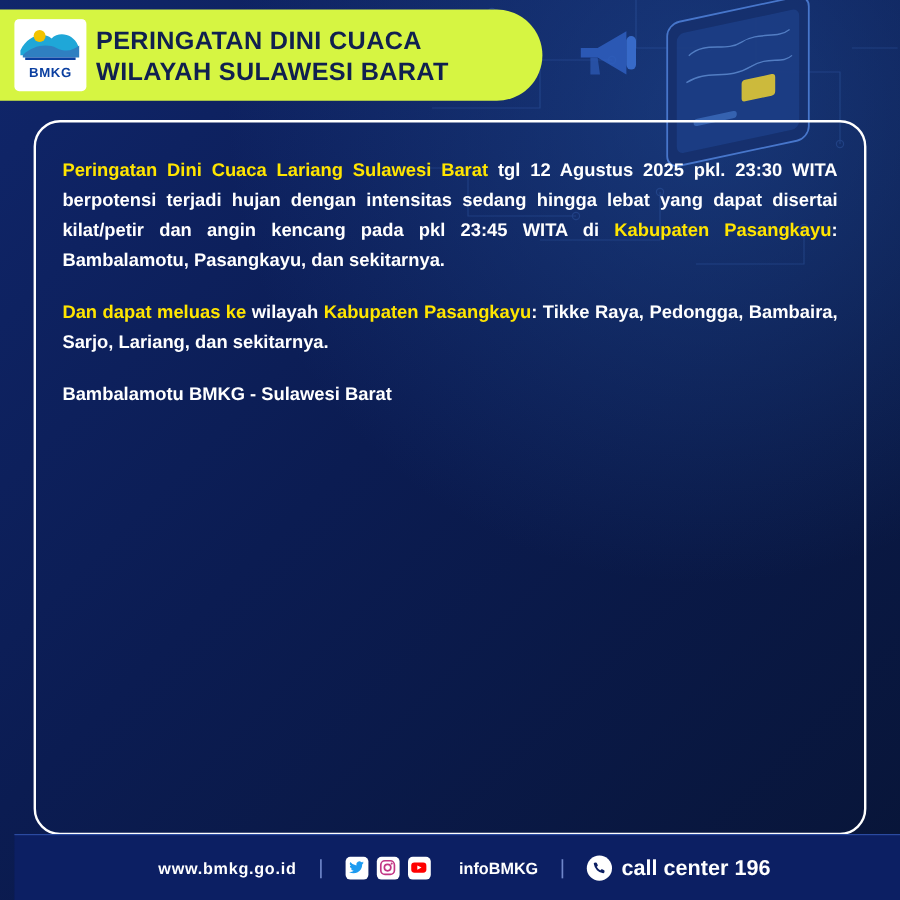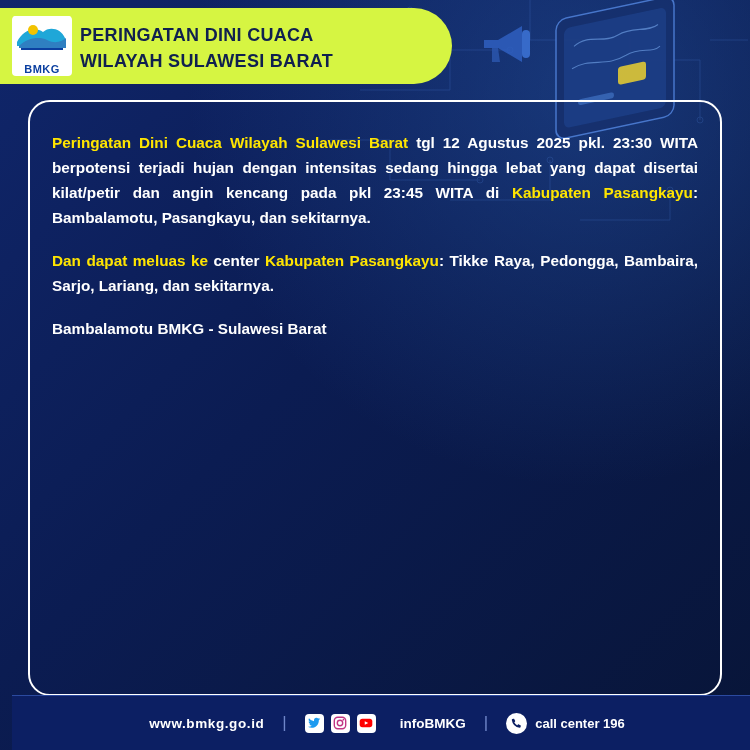--- a/index.html
+++ b/index.html
@@ -51,41 +51,41 @@
     position: absolute;
     top: 16px;
     left: 12px;
     width: 60px;
     height: 60px;
     background: #ffffff;
     border-radius: 4px;
     display: flex;
     flex-direction: column;
     align-items: center;
-    justify-content: space-between;
+    justify-content: flex-start;
     overflow: hidden;
   }
   .logo-emblem {
     width: 58px;
     height: 38px;
     display: block;
   }
   .logo-text {
     font-size: 11px;
     font-weight: bold;
     color: #0b3fa0;
     letter-spacing: 0.5px;
     line-height: 14px;
   }
   .header-title {
     position: absolute;
     top: 22px;
     left: 80px;
     color: #10204f;
-    font-size: 18px;
+    font-size: 21px;
     font-weight: bold;
     line-height: 26px;
     letter-spacing: 0.3px;
     text-transform: uppercase;
   }
   .header-title .line2 { display: block; }
 
   .megaphone {
     position: absolute;
     top: 18px;
@@ -180,21 +180,21 @@
   .call-circle {
     width: 21px; height: 21px;
     border-radius: 50%;
     background: #ffffff;
     display: inline-flex;
     align-items: center;
     justify-content: center;
   }
   .call-text {
     color: #ffffff;
-    font-size: 13px;
+    font-size: 18px;
     font-weight: bold;
   }
 </style>
 </head>
 <body>
 
 <div class="poster">
 
   <svg class="bg-texture" viewBox="0 0 420 230">
     <g stroke="#4a7ad0" stroke-width="1" fill="none" opacity="0.45">
@@ -249,25 +249,25 @@
         <path d="M16 52 C34 44, 50 58, 70 50 C84 44, 96 54, 104 48" stroke="#6fa0e6" stroke-width="1.2" fill="none" opacity="0.7"></path>
         <rect x="62" y="60" width="28" height="18" rx="3" fill="#d6c23a"></rect>
         <rect x="22" y="84" width="36" height="6" rx="3" fill="#3f6fc0" opacity="0.8"></rect>
       </g>
     </svg>
   </div>
 
   <div class="content-card">
 
     <p class="para">
-      <span class="hl">Peringatan Dini Cuaca Wilayah Sulawesi Barat</span><span class="plain"> tgl 12 Agustus 2025 pkl. 23:30 WITA berpotensi terjadi hujan dengan intensitas sedang hingga lebat yang dapat disertai kilat/petir dan angin kencang pada pkl 23:45 WITA di </span><span class="hl">Kabupaten Pasangkayu</span><span class="plain">: Bambalamotu, Pasangkayu, dan sekitarnya.</span>
+      <span class="hl">Peringatan Dini Cuaca Lariang Sulawesi Barat</span><span class="plain"> tgl 12 Agustus 2025 pkl. 23:30 WITA berpotensi terjadi hujan dengan intensitas sedang hingga lebat yang dapat disertai kilat/petir dan angin kencang pada pkl 23:45 WITA di </span><span class="hl">Kabupaten Pasangkayu</span><span class="plain">: Bambalamotu, Pasangkayu, dan sekitarnya.</span>
     </p>
 
     <p class="para">
-      <span class="hl">Dan dapat meluas ke</span><span class="plain"> center </span><span class="hl">Kabupaten Pasangkayu</span><span class="plain">: Tikke Raya, Pedongga, Bambaira, Sarjo, Lariang, dan sekitarnya.</span>
+      <span class="hl">Dan dapat meluas ke</span><span class="plain"> wilayah </span><span class="hl">Kabupaten Pasangkayu</span><span class="plain">: Tikke Raya, Pedongga, Bambaira, Sarjo, Lariang, dan sekitarnya.</span>
     </p>
 
 
     <p class="para last">Bambalamotu BMKG - Sulawesi Barat</p>
 
   </div>
 
   <div class="footer">
 
     <span class="footer-url">www.bmkg.go.id</span>

